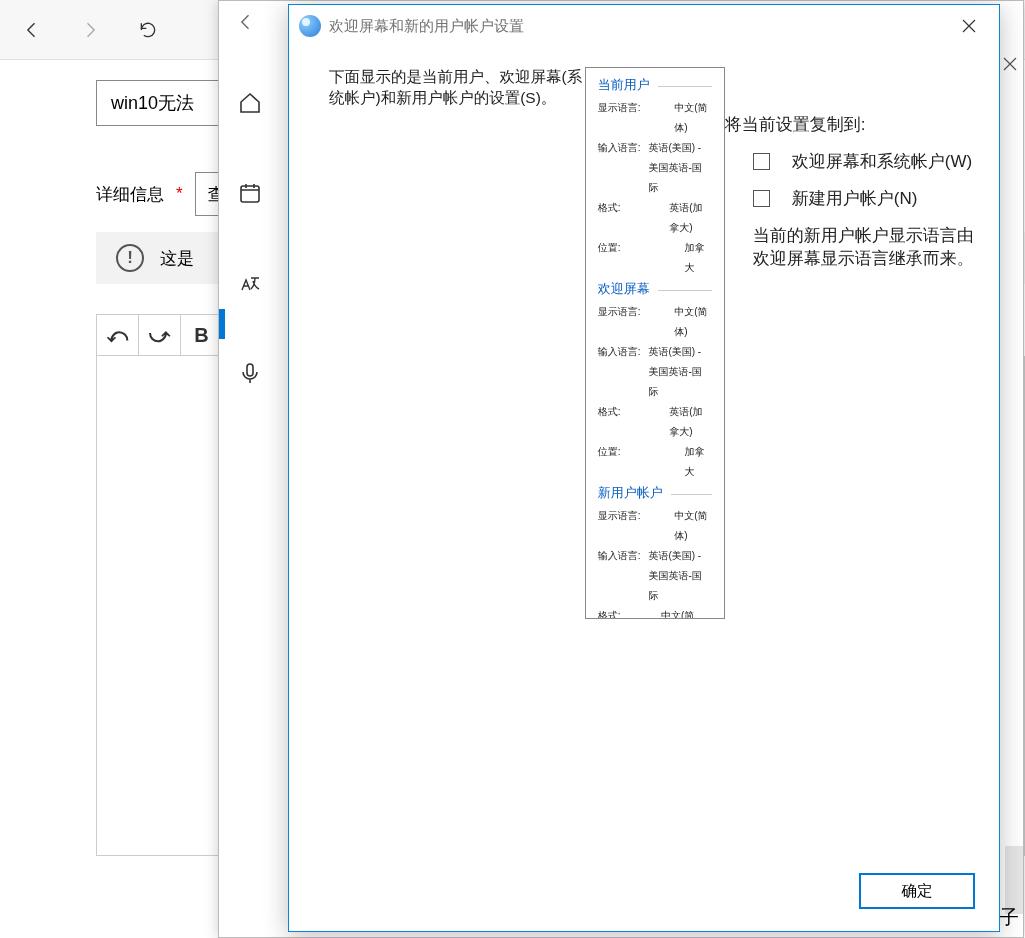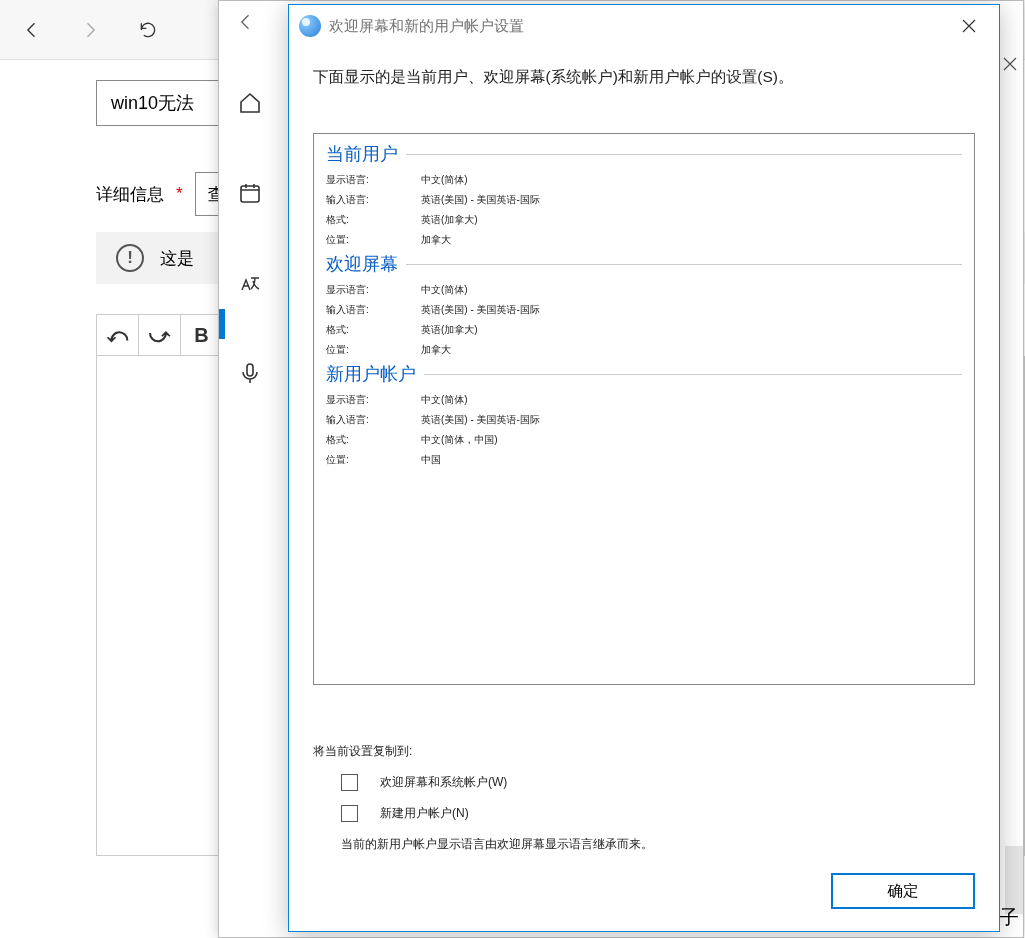--- a/index.html
+++ b/index.html
@@ -36,40 +36,40 @@
 
     
     .dialog { position: absolute; left: 288px; top: 4px; width: 712px; height: 928px; background: #fff; border: 1px solid #0a84d8; box-shadow: 0 4px 24px rgba(0,0,0,0.25); display:flex; flex-direction:column; }
     .dialog-titlebar { height: 42px; display:flex; align-items:center; padding: 0 10px; }
     .dialog-icon { width:22px; height:22px; margin-right:8px; border-radius:50%; background: radial-gradient(circle at 30% 30%, #8fd0ff, #2b7fd8); position:relative; }
     .dialog-icon::after { content:""; position:absolute; left:3px; top:3px; width:8px; height:8px; border-radius:50%; background:rgba(255,255,255,0.8);}
     .dialog-title { font-size: 15px; color:#737373; }
     .dialog-close { margin-left:auto; width:40px; height:30px; display:flex; align-items:center; justify-content:center; }
     .dialog-close svg { width:14px; height:14px; }
 
-    .dialog-body { flex:1; padding: 20px 24px 0 24px; display:flex; flex-direction:column;justify-content:space-between; }
+    .dialog-body { flex:1; padding: 20px 24px 0 40px; display:flex; flex-direction:row; }
     .dialog-intro { font-size: 15.5px; color:#222; margin-bottom: 20px; }
     .settings-panel { border:1px solid #888; height: 552px; padding: 6px 12px; overflow:hidden; }
 
     .sect { margin-top: 2px; }
     .sect-header { display:flex; align-items:center; gap:8px; margin: 2px 0 4px 0;}
-    .sect-title { color:#0a5fc4; font-size:18px; white-space:nowrap; }
+    .sect-title { color:#0a5fc4; font-size:13px; white-space:nowrap; }
     .sect-line { flex:1; height:1px; background:#ccc; margin-top:2px; }
     .kv-row { display:flex; font-size:10px; color:#222; line-height: 2.0; }
     .kv-key { width: 95px; }
     .kv-val { }
 
-    .copy-section { margin-top: 34px; font-size:12px; color:#222; }
+    .copy-section { margin-top: 46px; font-size:17px; color:#222; }
     .copy-label { margin-bottom: 14px; }
     .check-row { display:flex; align-items:center; gap:22px; padding-left: 28px; margin-bottom: 14px; }
     .cbox { width:17px; height:17px; border:1px solid #555; display:inline-block; }
     .note-row { padding-left: 28px; margin-top: 4px; }
 
     .dialog-footer { display:flex; justify-content:flex-end; gap:14px; padding: 20px 24px 22px 0; }
-    .btn { width: 144px; height: 36px; border:1px solid #999; background:#e7e7e7; font-size:15.5px; display:flex; align-items:center; justify-content:center; }
+    .btn { width: 116px; height: 36px; border:1px solid #999; background:#e7e7e7; font-size:15.5px; display:flex; align-items:center; justify-content:center; }
     .btn.primary { border:2px solid #0078d4; background:#fff; }
   </style>
 </head>
 <body>
 
 <div class="browser-bg">
   <div class="browser-topbar">
     <div class="nav-btn">
       <svg viewBox="0 0 24 24" fill="none" stroke="#333" stroke-width="1.6">
           <path d="M15 4 L7 12 L15 20"></path>

